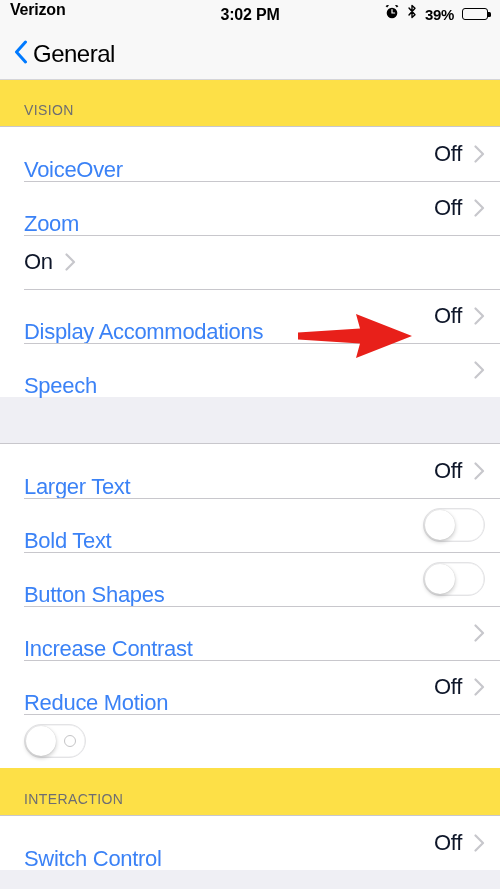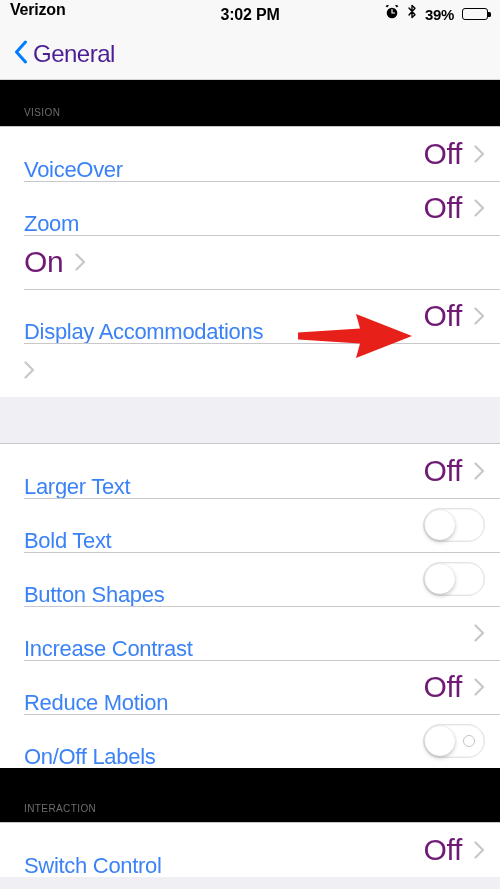--- a/index.html
+++ b/index.html
@@ -51,50 +51,50 @@
 
   
   .nav-bar {
     height:52px; background:#F8F8F8;
     border-bottom:0.5px solid #D5D5D9;
     display:flex; align-items:center;
     position:relative;
   }
   .back-btn {
     display:flex; align-items:center; gap:5px;
-    padding-left:14px; color:#4c1d95; cursor:pointer;
+    padding-left:14px; color:#000000; cursor:pointer;
     position:relative; z-index:2;
   }
   .back-label { font-size:24px; letter-spacing:-0.5px; }
   .nav-title {
     position:absolute; left:0; right:0; text-align:center;
     font-size:24px; font-weight:bold; color:#000; letter-spacing:-0.4px;
   }
 
   
   .group-gap { background:#EFEFF4; }
   .section-header {
-    background:#000000;
+    background:#fde047;
     display:flex; align-items:flex-end;
     padding:0 0 8px 24px;
-    font-size:10px; color:#6D6D72; letter-spacing:0.4px;
+    font-size:14px; color:#6D6D72; letter-spacing:0.4px;
   }
   .section-body { background:#FFFFFF; border-top:0.5px solid #C8C7CC; }
   .row {
     height:54px; background:#FFFFFF;
     display:flex; align-items:center;
     padding:0 15px 0 24px;
     position:relative; cursor:pointer;
   }
   .row + .row::before {
     content:""; position:absolute; left:24px; right:0; top:0;
     height:0.5px; background:#C8C7CC;
   }
   .row-label { font-size:22px; color:#3b82f6; letter-spacing:-0.3px; flex:1;margin-top:32px; }
-  .row-value { font-size:30px; color:#701a75; letter-spacing:-0.3px; margin-right:12px; }
+  .row-value { font-size:22px; color:#0f172a; letter-spacing:-0.3px; margin-right:12px; }
   .chevron { width:11px; height:18px; flex:0 0 auto; }
   .chevron path { stroke:#C7C7CC; stroke-width:2.2; fill:none; stroke-linecap:round; stroke-linejoin:round; }
 
   
   .toggle {
     width:62px; height:34px; border-radius:17px;
     background:#FFFFFF; border:1px solid #E3E3E5;
     position:relative; flex:0 0 auto; cursor:pointer;
     box-shadow:inset 0 0 0 0.5px #E9E9EB;
   }
@@ -199,20 +199,21 @@
           </svg>
         </div>
         <div class="row">
           <div class="row-label">Display Accommodations</div>
           <div class="row-value">Off</div>
           <svg class="chevron" viewBox="0 0 11 18">
             <path d="M1.5 1.5 L9 9 L1.5 16.5"></path>
           </svg>
         </div>
         <div class="row">
+          <div class="row-label">Speech</div>
           <svg class="chevron" viewBox="0 0 11 18">
             <path d="M1.5 1.5 L9 9 L1.5 16.5"></path>
           </svg>
         </div>
       </div>
       <div class="group-gap" style="height: 46px;"></div>
       <div class="section-body">
         <div class="row">
           <div class="row-label">Larger Text</div>
           <div class="row-value">Off</div>
@@ -239,28 +240,27 @@
           </svg>
         </div>
         <div class="row">
           <div class="row-label">Reduce Motion</div>
           <div class="row-value">Off</div>
           <svg class="chevron" viewBox="0 0 11 18">
             <path d="M1.5 1.5 L9 9 L1.5 16.5"></path>
           </svg>
         </div>
         <div class="row">
-          <div class="row-label">On/Off Labels</div>
           <div class="toggle">
             <span class="knob"></span>
             <span class="off-label"></span>
           </div>
         </div>
       </div>
-      <div class="section-header" style="height: 54px;">INTERACTION</div>
+      <div class="section-header" style="height: 47px;">INTERACTION</div>
       <div class="section-body">
         <div class="row">
           <div class="row-label">Switch Control</div>
           <div class="row-value">Off</div>
           <svg class="chevron" viewBox="0 0 11 18">
             <path d="M1.5 1.5 L9 9 L1.5 16.5"></path>
           </svg>
         </div>
       </div>
     </div>

